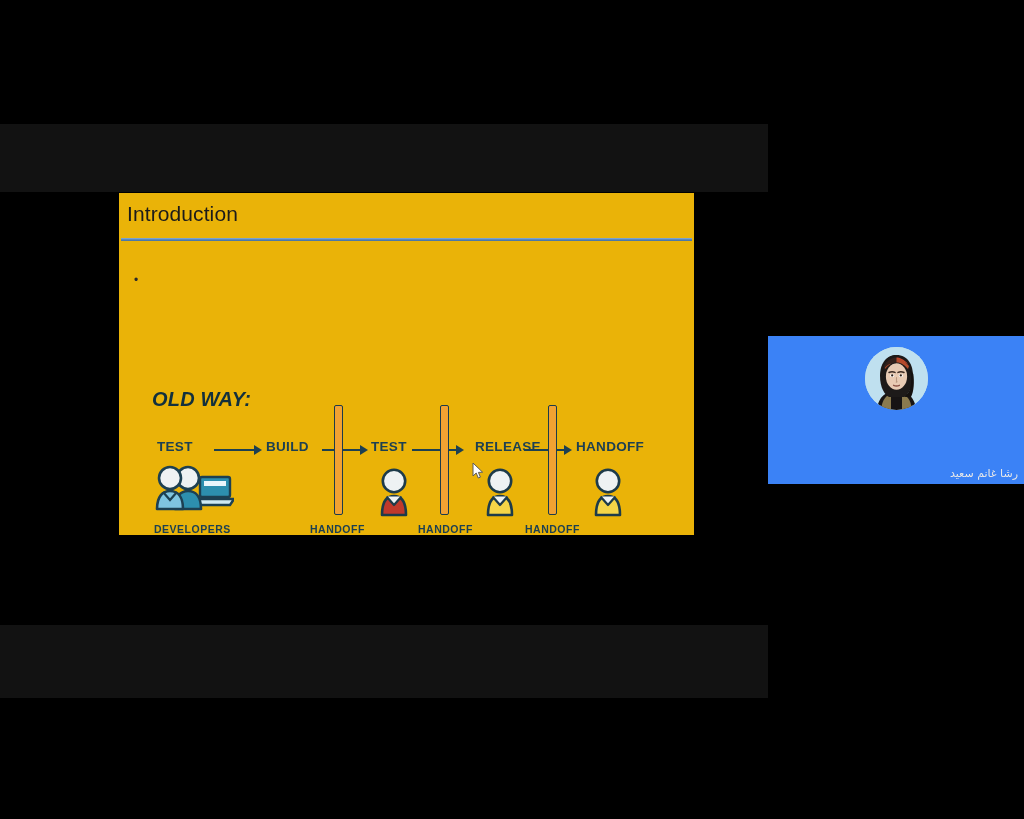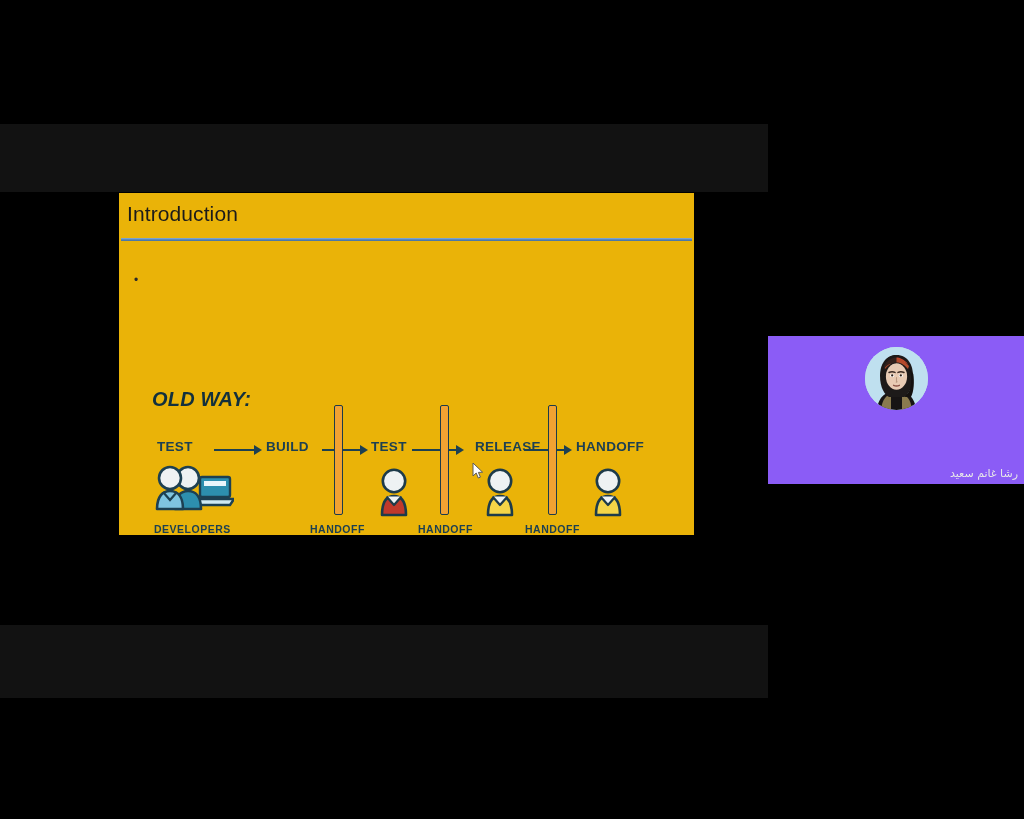--- a/index.html
+++ b/index.html
@@ -236,21 +236,21 @@
     pointer-events: none;
   }
 
   
   #participant-tile {
     position: absolute;
     left: 768px;
     top: 336px;
     width: 256px;
     height: 148px;
-    background: #8b5cf6;
+    background: #3b82f6;
     overflow: hidden;
   }
   #avatar {
     position: absolute;
     left: 97px;
     top: 11px;
     width: 63px;
     height: 63px;
     border-radius: 50%;
     overflow: hidden;

